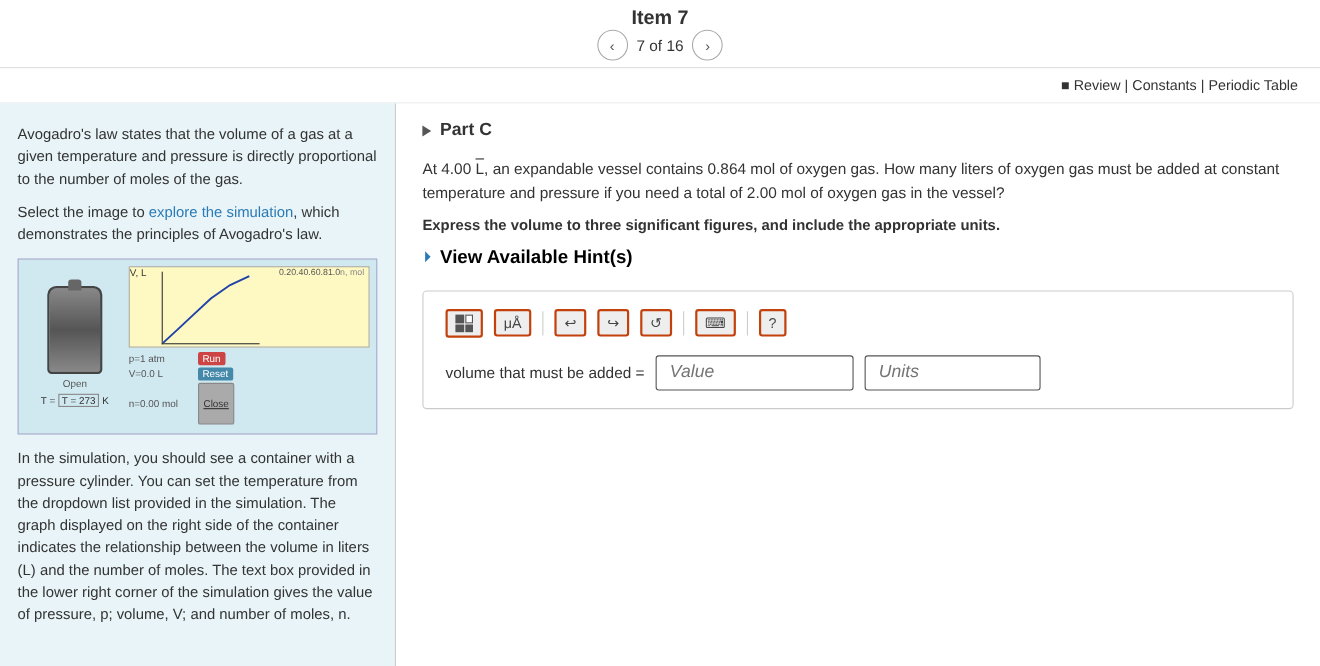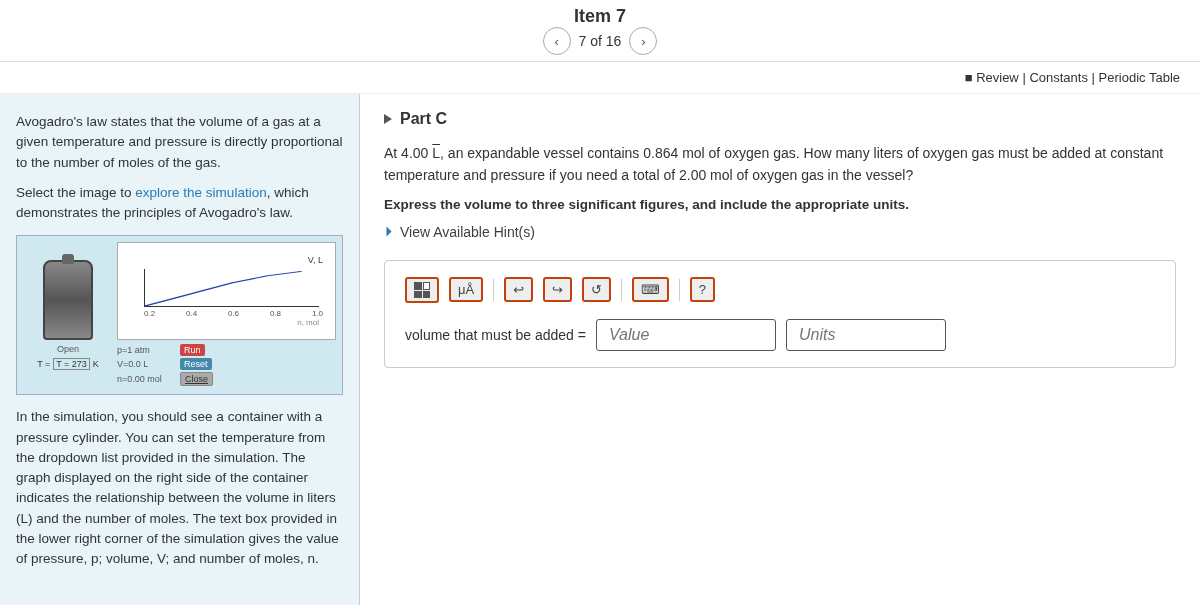--- a/index.html
+++ b/index.html
@@ -73,25 +73,25 @@
     }
     .gas-cylinder::before {
       content: '';
       position: absolute; top: -8px; left: 50%; transform: translateX(-50%);
       width: 12px; height: 10px;
       background: #666; border-radius: 3px 3px 0 0;
     }
     .sim-bottom-btns { display: flex; gap: 4px; align-items: center; font-size: 10px; }
     .sim-graph {
       flex: 1;
-      background: #ffffff;
+      background: #fef9c3;
       border: 1px solid #aaa;
       display: flex;
-      flex-direction: column;
-      padding: 12px;
+      flex-direction: row;
+      padding: 0;
       position: relative;
     }
     .graph-title { font-size: 9px; text-align: right; color: #333; }
     .graph-area {
       flex: 1;
       position: relative;
       border-left: 1px solid #333;
       border-bottom: 1px solid #333;
       margin: 4px 4px 2px 14px;
     }
@@ -99,21 +99,21 @@
       position: absolute;
       bottom: 0; left: 0;
       width: 100%; height: 100%;
     }
     .graph-labels { display: flex; justify-content: space-between; font-size: 8px; color: #555; margin-left: 14px; }
     .sim-controls { margin-top: 4px; font-size: 9px; }
     .ctrl-row { display: flex; align-items: center; gap: 3px; margin-bottom: 2px; }
     .ctrl-label { color: #555; min-width: 60px; }
     .ctrl-btn { background: #c44; color: #fff; border: none; padding: 1px 4px; border-radius: 2px; font-size: 9px; cursor: pointer; }
     .ctrl-btn2 { background: #48a; color: #fff; border: none; padding: 1px 4px; border-radius: 2px; font-size: 9px; cursor: pointer; }
-    .ctrl-btn3 { background: #aaa; color: #333; border: 1px solid #888; padding: 1px 4px; border-radius: 2px; font-size: 9px; cursor: pointer; text-decoration: underline; }
+    .ctrl-btn3 { background: #aaa; color: #333; border: 1px solid #888; padding: 13px 4px; border-radius: 2px; font-size: 9px; cursor: pointer; text-decoration: underline; }
     .temp-row { display: flex; align-items: center; gap: 3px; font-size: 9px; }
 
     .sim-body-text { margin-top: 10px; line-height: 1.5; font-size: 13px; }
 
     
     .right-panel {
       flex: 1;
       padding: 16px 24px;
       overflow-y: auto;
     }
@@ -133,21 +133,21 @@
       border-bottom: 5px solid transparent;
     }
     .part-title { font-size: 16px; font-weight: bold; color: #333; }
 
     .problem-text { line-height: 1.6; font-size: 14px; margin-bottom: 10px; }
     .express-text { font-weight: bold; font-size: 13.5px; margin-bottom: 12px; }
 
     
     .hints-row {
       display: flex; align-items: center; gap: 6px;
-      color: #404040; cursor: pointer; font-size: 14px; margin-bottom: 20px;
+      color: #000000; cursor: pointer; font-size: 17px; margin-bottom: 20px; font-weight: bold;
     }
     .hint-arrow {
       width: 0; height: 0;
       border-top: 5px solid #2a7bb5;
       border-left: 5px solid transparent;
       border-right: 5px solid transparent;
       transform: rotate(-90deg);
     }
 
     

